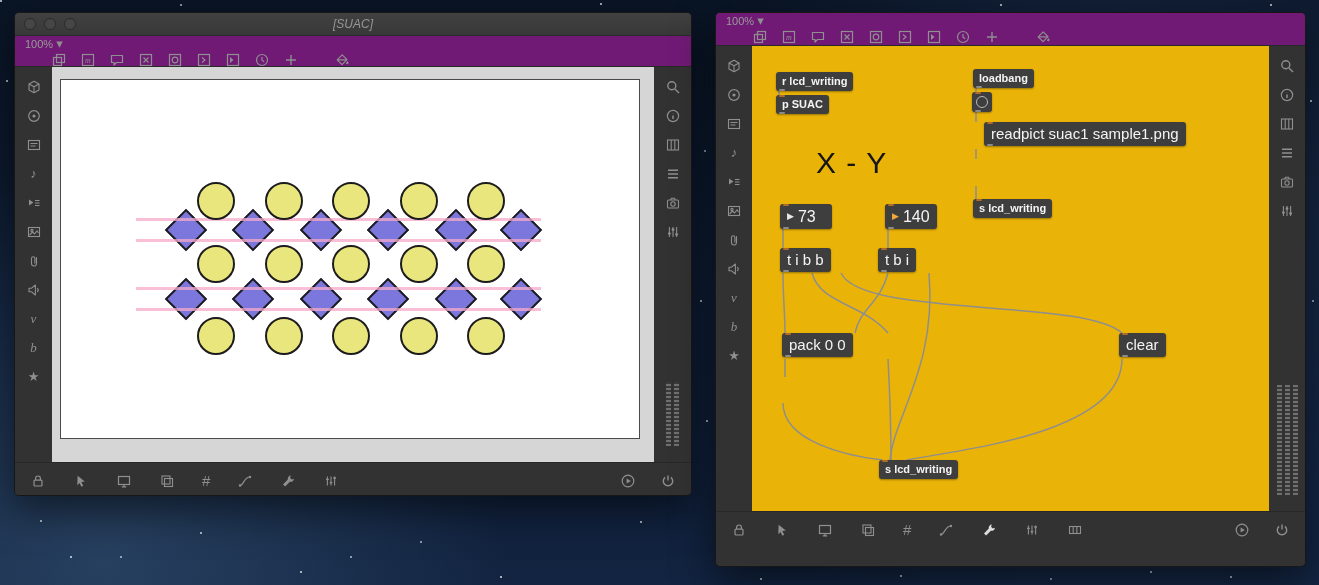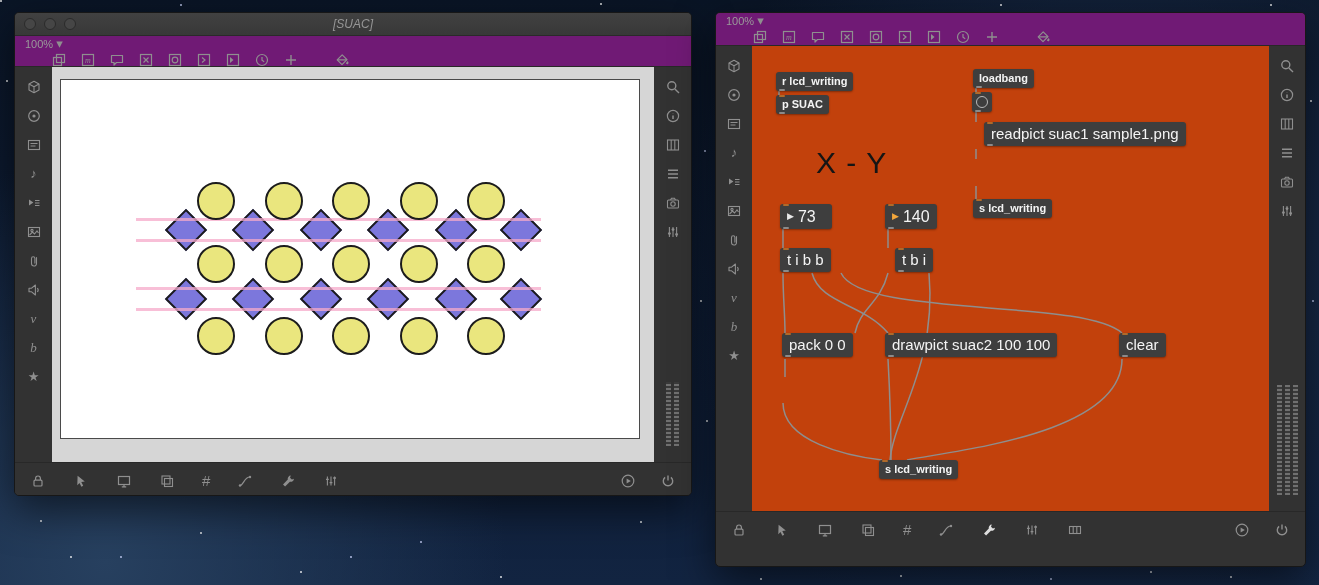--- a/index.html
+++ b/index.html
@@ -55,21 +55,21 @@
   #win-left .mainrow{height:395px;}
   #lcd{position:absolute;left:8px;top:12px;width:580px;height:360px;background:#ffffff;
     border:1px solid #4a4a4a;box-sizing:border-box;}
   .lcd-circle{position:absolute;border-radius:50%;box-sizing:border-box;}
   .lcd-diamond{position:absolute;transform:rotate(45deg);box-sizing:border-box;}
   .lcd-line{position:absolute;opacity:.75;}
   
   #win-right{left:715px;top:12px;width:591px;height:555px;}
   #win-right .toolbar{height:32px;}
   #win-right .mainrow{height:465px;}
-  #win-right .canvas{background:#c2410c;padding-left:16px;}
+  #win-right .canvas{background:#eab308;padding-left:16px;}
   .cords{position:absolute;left:0;top:0;z-index:1;}
   .pobj{position:absolute;z-index:2;background:#3e3e3e;color:#f4f4f4;border-radius:3px;
     padding:3px 7px;font-size:15px;line-height:1.2;white-space:nowrap;
     box-shadow:0 1px 2px rgba(0,0,0,.35);}
   .pobj::before{content:"";position:absolute;top:0;left:3px;width:6px;height:2px;background:#b06a2a;border-radius:1px;}
   .pobj::after{content:"";position:absolute;bottom:0;left:3px;width:6px;height:2px;background:#8a8a8a;border-radius:1px;}
   .pobj.noin::before{display:none;}
   .pobj.noout::after{display:none;}
   .pobj.small{font-size:11px;font-weight:bold;padding:3px 6px;}
   .numbox{display:flex;align-items:center;gap:4px;width:52px;box-sizing:border-box;font-size:16px;}
@@ -540,24 +540,23 @@
       <div class="pobj numbox" style="left:28px;top:158px">
         <span class="tri" style="color: rgb(232, 232, 232);">▶</span>
         <span>73</span>
       </div>
       <div class="pobj numbox" style="left:133px;top:158px">
         <span class="tri" style="color: rgb(243, 167, 60);">▶</span>
         <span>140</span>
       </div>
 
       <div class="pobj" style="left:28px;top:202px">t i b b</div>
-      <div class="pobj" style="left:143px;top:202px">t b i</div>
+      <div class="pobj" style="left:126px;top:202px">t b i</div>
 
       <div class="pobj" style="left:30px;top:287px">pack 0 0</div>
-      <div class="pobj" style="left:133px;top:287px">drawpict suac2 100 100</div>
       <div class="pobj" style="left:367px;top:287px">clear</div>
 
 
       <div class="pobj small noout" style="left:127px;top:414px">s lcd_writing</div>
     </div>
 
     <div class="vstrip" style="width:36px">
       <svg class="ic">
           <use href="#i-search"></use>
         </svg>

